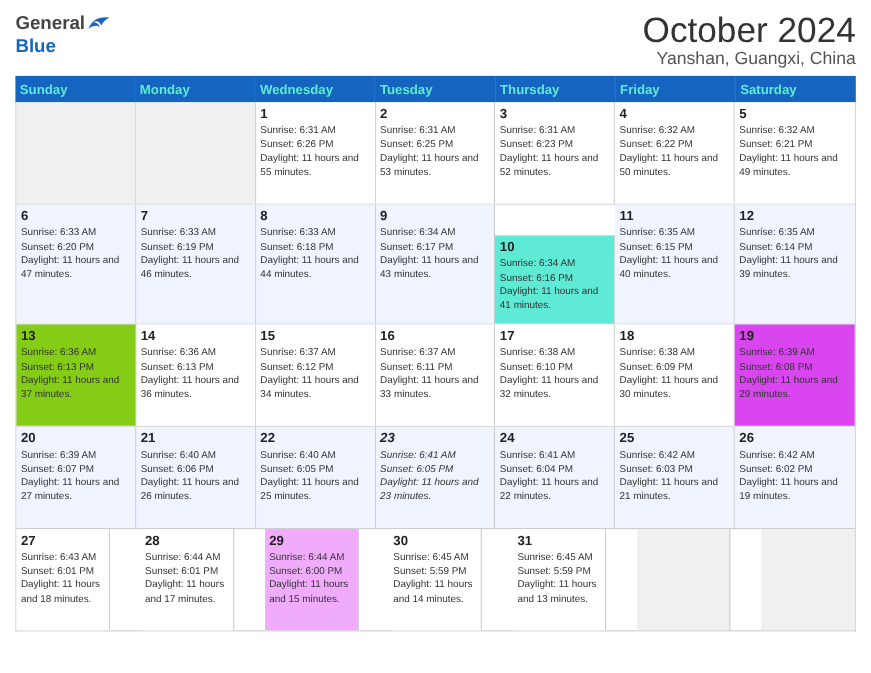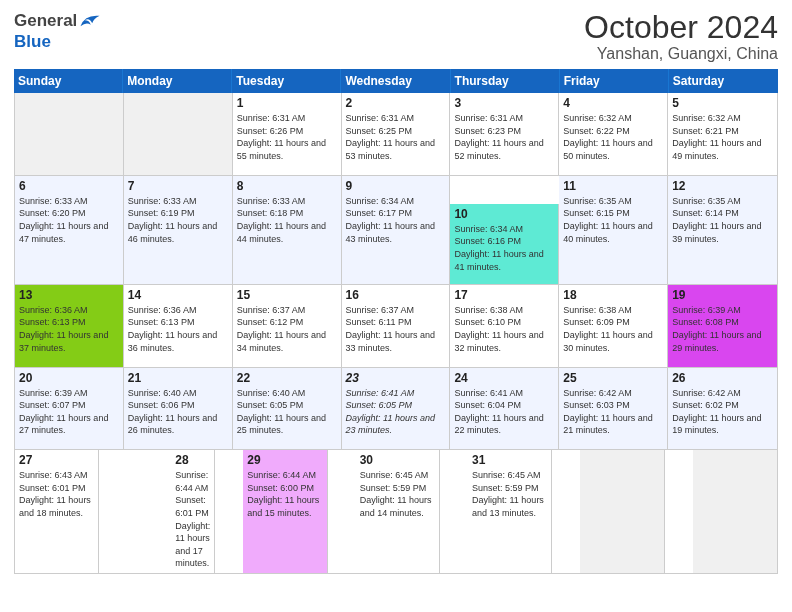--- a/index.html
+++ b/index.html
@@ -55,21 +55,21 @@
       flex: 1;
       display: flex;
       flex-direction: column;
     }
     .cal-header-row {
       display: grid;
       grid-template-columns: repeat(7, 1fr);
       background: #1565c0;
     }
     .cal-header-cell {
-      color: #ffffff;
+      color: #5eead4;
       font-size: 12px;
       font-weight: bold;
       padding: 5px 4px;
       text-align: left;
       border-right: 1px solid #1976d2;
     }
     .cal-header-cell:last-child {
       border-right: none;
     }
     .cal-body {
@@ -148,22 +148,22 @@
     <div class="title-section">
       <div class="month-title">October 2024</div>
       <div class="location-title">Yanshan, Guangxi, China</div>
     </div>
   </div>
 
   <div class="calendar">
     <div class="cal-header-row">
     <div class="cal-header-cell">Sunday</div>
         <div class="cal-header-cell">Monday</div>
+        <div class="cal-header-cell">Wednesday</div>
         <div class="cal-header-cell">Tuesday</div>
-        <div class="cal-header-cell">Wednesday</div>
         <div class="cal-header-cell">Thursday</div>
         <div class="cal-header-cell">Friday</div>
         <div class="cal-header-cell">Saturday</div>
       </div>
     <div class="cal-body">
     <div class="cal-week">
           <div class="cal-cell empty"></div>
           <div class="cal-cell empty"></div>
           <div class="cal-cell" style="background: rgb(255, 255, 255);">
             <div class="day-number">1</div>
@@ -274,21 +274,21 @@
           <div class="cal-cell" style="background: rgb(240, 244, 255);">
             <div class="day-number">26</div>
             <div class="cell-info">Sunrise: 6:42 AM<br>Sunset: 6:02 PM<br>Daylight: 11 hours and 19 minutes.</div>
           </div>
         </div>
         <div class="cal-week">
           <div class="cal-cell" style="background: rgb(255, 255, 255);">
             <div class="day-number">27</div>
             <div class="cell-info">Sunrise: 6:43 AM<br>Sunset: 6:01 PM<br>Daylight: 11 hours and 18 minutes.</div>
           </div>
-          <div class="cal-cell" style="background: rgb(255, 255, 255); margin-left: 44px;">
+          <div class="cal-cell" style="background: rgb(255, 255, 255);">
             <div class="day-number">28</div>
             <div class="cell-info">Sunrise: 6:44 AM<br>Sunset: 6:01 PM<br>Daylight: 11 hours and 17 minutes.</div>
           </div>
           <div class="cal-cell" style="background: #f0abfc;">
             <div class="day-number">29</div>
             <div class="cell-info">Sunrise: 6:44 AM<br>Sunset: 6:00 PM<br>Daylight: 11 hours and 15 minutes.</div>
           </div>
           <div class="cal-cell" style="background: rgb(255, 255, 255);">
             <div class="day-number">30</div>
             <div class="cell-info">Sunrise: 6:45 AM<br>Sunset: 5:59 PM<br>Daylight: 11 hours and 14 minutes.</div>

